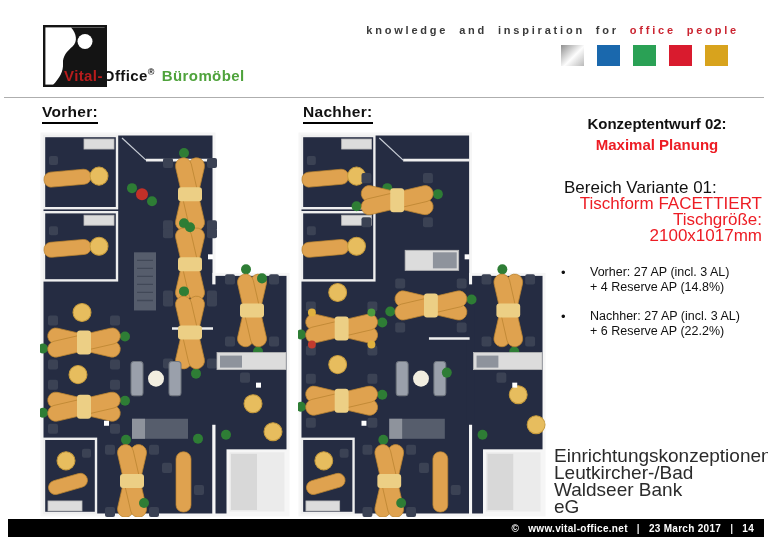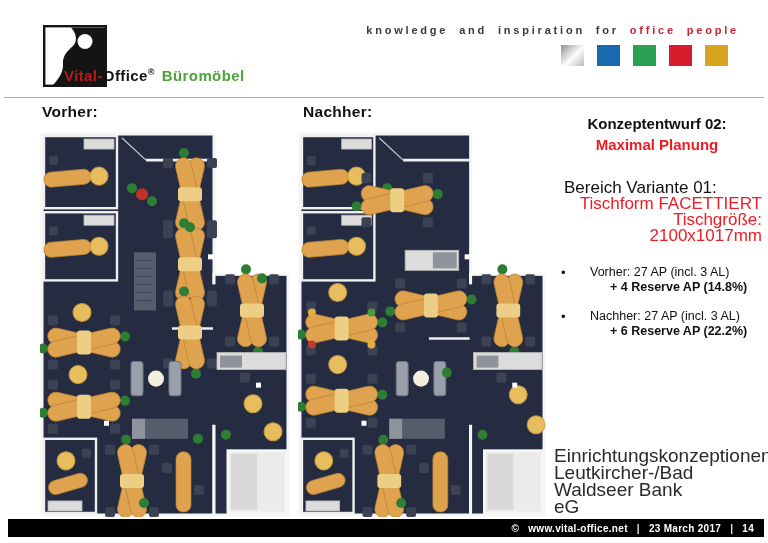--- a/index.html
+++ b/index.html
@@ -27,21 +27,21 @@
   .sq-silver{background:linear-gradient(135deg,#8f8f8f 0%,#fdfdfd 55%,#b9b9b9 100%);}
   .sq-blue{background:var(--square-blue,#1a68ad);}
   .sq-green{background:var(--square-green,#2aa155);}
   .sq-red{background:var(--square-red,#d91b2e);}
   .sq-gold{background:var(--square-gold,#d8a31d);}
 
   .rule{position:absolute;top:97px;left:4px;right:4px;height:1px;background:#aeaeae;}
 
   
   .plan-label{position:absolute;top:103px;font-size:15.5px;font-weight:bold;
-              letter-spacing:.3px;border-bottom:2px solid #000;padding-bottom:14px;}
+              letter-spacing:.3px;border-bottom:2px solid #000;padding-bottom:1px;}
   #lbl-vorher{left:42px;}
   #lbl-nachher{left:303px;}
   .plan{position:absolute;top:132px;height:385px;}
   .plan-vorher{left:40px;width:250px;}
   .plan-nachher{left:298px;width:248px;}
 
   
   .floor{fill:var(--floor-navy,#252c42);stroke:#f6f6f6;stroke-width:3;}
   .patch{fill:var(--floor-navy,#252c42);}
   .room{fill:none;stroke:#efefef;stroke-width:2.4;}
@@ -66,21 +66,21 @@
   
   .rightcol{position:absolute;left:552px;top:113px;width:210px;}
   .concept-title{text-align:center;font-weight:bold;font-size:15px;line-height:21px;}
   .ct2{color:var(--title-red,#ed1c24);}
   .variant{margin-top:25px;padding-left:12px;font-size:17px;line-height:16px;}
   .v-red{color:var(--title-red,#ed1c24);text-align:right;}
   .bullets{list-style:none;margin:22px 0 0 0;padding:0;font-size:12.5px;line-height:13.5px;}
   .bullets li{position:relative;padding-left:38px;margin-bottom:16px;}
   .bullets li::before{content:"\2022";position:absolute;left:9px;top:0;font-size:13px;}
   .bullets .b1,.bullets .b2{display:block;}
-  .bullets .b2{font-weight:bold;margin-top:1px;margin-left:20px;}
+  .bullets .b2{font-weight:normal;margin-top:1px;}
 
   .client{position:absolute;left:554px;top:447px;width:210px;
           font-size:19px;line-height:17px;color:#2b2b2b;}
 
   
   .footer{position:absolute;left:8px;top:519px;width:756px;height:18px;
           background:var(--footer-bg,#000);color:#fff;box-sizing:border-box;
           display:flex;align-items:center;justify-content:flex-end;gap:9px;
           padding-right:10px;font-size:10px;font-weight:600;letter-spacing:.3px;}
   .fsep{opacity:.9;}

